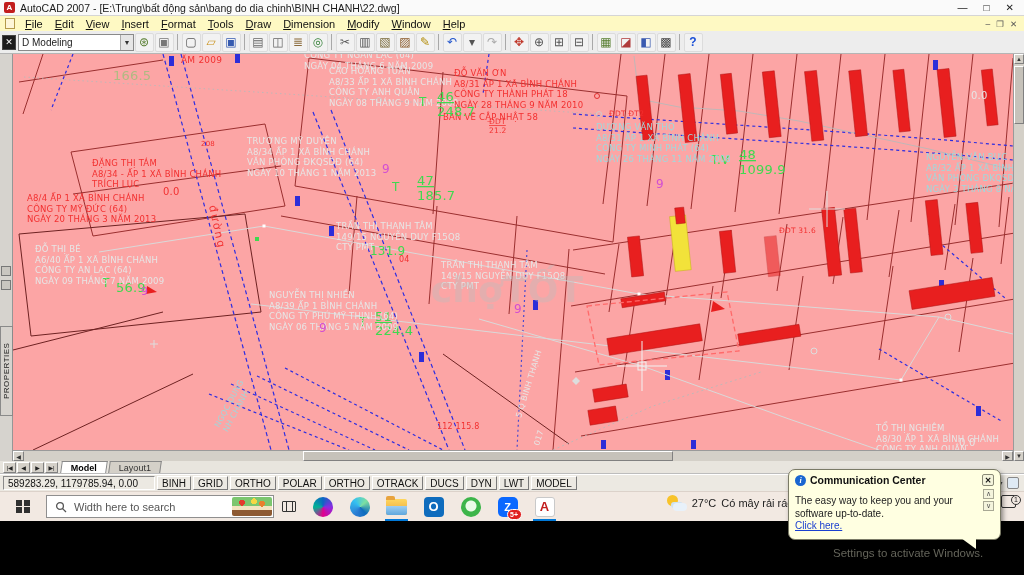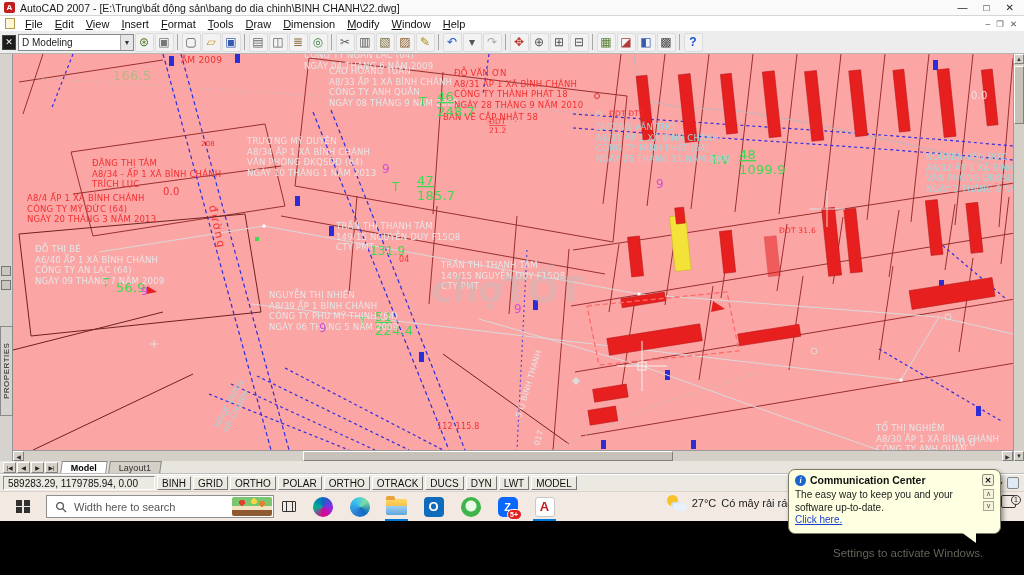--- a/index.html
+++ b/index.html
@@ -7,21 +7,21 @@
   #app { width:1024px; height:575px; display:flex; flex-direction:column; position:relative; }
 
   
   .titlebar { height:16px; background:#fafafa; border-bottom:1px solid #d5d5d5; display:flex; align-items:center; padding:0 4px; gap:5px; font-size:10.5px; color:#1a1a1a; flex:0 0 16px;}
   .acad-logo { width:11px; height:11px; background:#c21d1d; color:#fff; font-size:8px; font-weight:bold; display:flex; align-items:center; justify-content:center; border-radius:2px;}
   .title-text { white-space:nowrap; overflow:hidden; }
   .cap-btns { margin-left:auto; display:flex; gap:16px; padding-right:6px; font-size:10px; color:#222;}
   .cap-btns span { cursor:default; line-height:14px;}
 
   
-  .menubar { height:15px; background:#ffffff; display:flex; align-items:center; font-size:11px; color:#111; padding:0 3px; gap:0; flex:0 0 15px;}
+  .menubar { height:15px; background:#fef9c3; display:flex; align-items:center; font-size:11px; color:#111; padding:0 3px; gap:0; flex:0 0 15px;}
   .dwg-icon { width:10px; height:11px; background:#fdf6d8; border:1px solid #b39a4a; margin:0 4px 0 2px;}
   .menu-item { padding:0 6px; white-space:nowrap;}
   .child-btns { margin-left:auto; display:flex; gap:6px; padding-right:4px; font-size:8.5px; color:#555;}
 
   
   .toolbar { height:23px; background:#ededed; border-bottom:1px solid #b5b5b5; display:flex; align-items:center; padding:0 2px; flex:0 0 23px;}
   .tgrip { width:14px; height:15px; background:#1c1c1c; color:#fff; font-size:9px; display:flex; align-items:center; justify-content:center; margin-right:2px; border:1px solid #444;}
   .combo { width:116px; height:17px; background:#fff; border:1px solid #8a8a8a; display:flex; align-items:center; font-size:10px; color:#222; padding-left:3px; position:relative;}
   .combo .arrow { margin-left:auto; width:13px; height:100%; background:#e6e6e6; border-left:1px solid #aaa; font-size:7px; display:flex; align-items:center; justify-content:center; color:#333;}
   .tbtn { width:19px; height:19px; display:flex; align-items:center; justify-content:center; font-size:12px; border:1px solid #dcdcdc; border-radius:2px; background:#f2f2f2; margin:0 0.5px;}
@@ -101,21 +101,21 @@
   .clock { text-align:right; font-size:10px; line-height:1.2;}
   .notif { width:15px; height:13px; border:1.4px solid #333; border-radius:2px; position:relative;}
   .notif .nbadge { position:absolute; right:-6px; top:-1px; width:10px; height:10px; border:1px solid #333; border-radius:50%; font-size:7px; display:flex; align-items:center; justify-content:center; background:#f2e9e2;}
 
   
   .popup { position:absolute; left:788px; top:469px; width:213px; background:#ffffe1; border:1px solid #7a7a66; border-radius:7px; box-shadow:2px 3px 5px rgba(0,0,0,0.45); z-index:30; padding:4px 6px 6px 6px; font-size:10px; color:#222;}
   .popup .hd { display:flex; align-items:center; gap:4px; font-size:10.5px; font-weight:bold; color:#111;}
   .info-ic { width:11px; height:11px; border-radius:50%; background:#1a66d0; color:#fff; font-size:8px; font-style:italic; font-weight:bold; display:flex; align-items:center; justify-content:center; font-family:"Liberation Serif", serif;}
   .popup .close { margin-left:auto; width:12px; height:12px; border:1px solid #8a8a77; border-radius:2px; font-size:8px; display:flex; align-items:center; justify-content:center; background:#f4f4dc;}
   .popup .bd { display:flex; gap:3px; margin-top:3px;}
-  .popup .txt { flex:1; line-height:1.25;}
+  .popup .txt { flex:1; line-height:1.25;margin-top:6px;}
   .popup a { color:#1a3fd0; text-decoration:underline;}
   .pscroll { display:flex; flex-direction:column; gap:2px; font-size:7px; color:#555; align-items:center;}
   .pscroll span { width:11px; height:10px; border:1px solid #a8a894; background:#f4f4dc; display:flex; align-items:center; justify-content:center;}
   .ptail { position:absolute; right:24px; bottom:-10px; width:0; height:0; border-left:15px solid transparent; border-top:11px solid #ffffe1; filter:drop-shadow(1px 2px 1px rgba(0,0,0,0.3));}
   .activate-wm { position:absolute; left:833px; top:503px; z-index:40; font-size:11.5px; color:rgba(125,125,112,0.8); white-space:nowrap; pointer-events:none;margin-top:44px;}
 </style>
 </head>
 <body>
 
 <div id="app">

